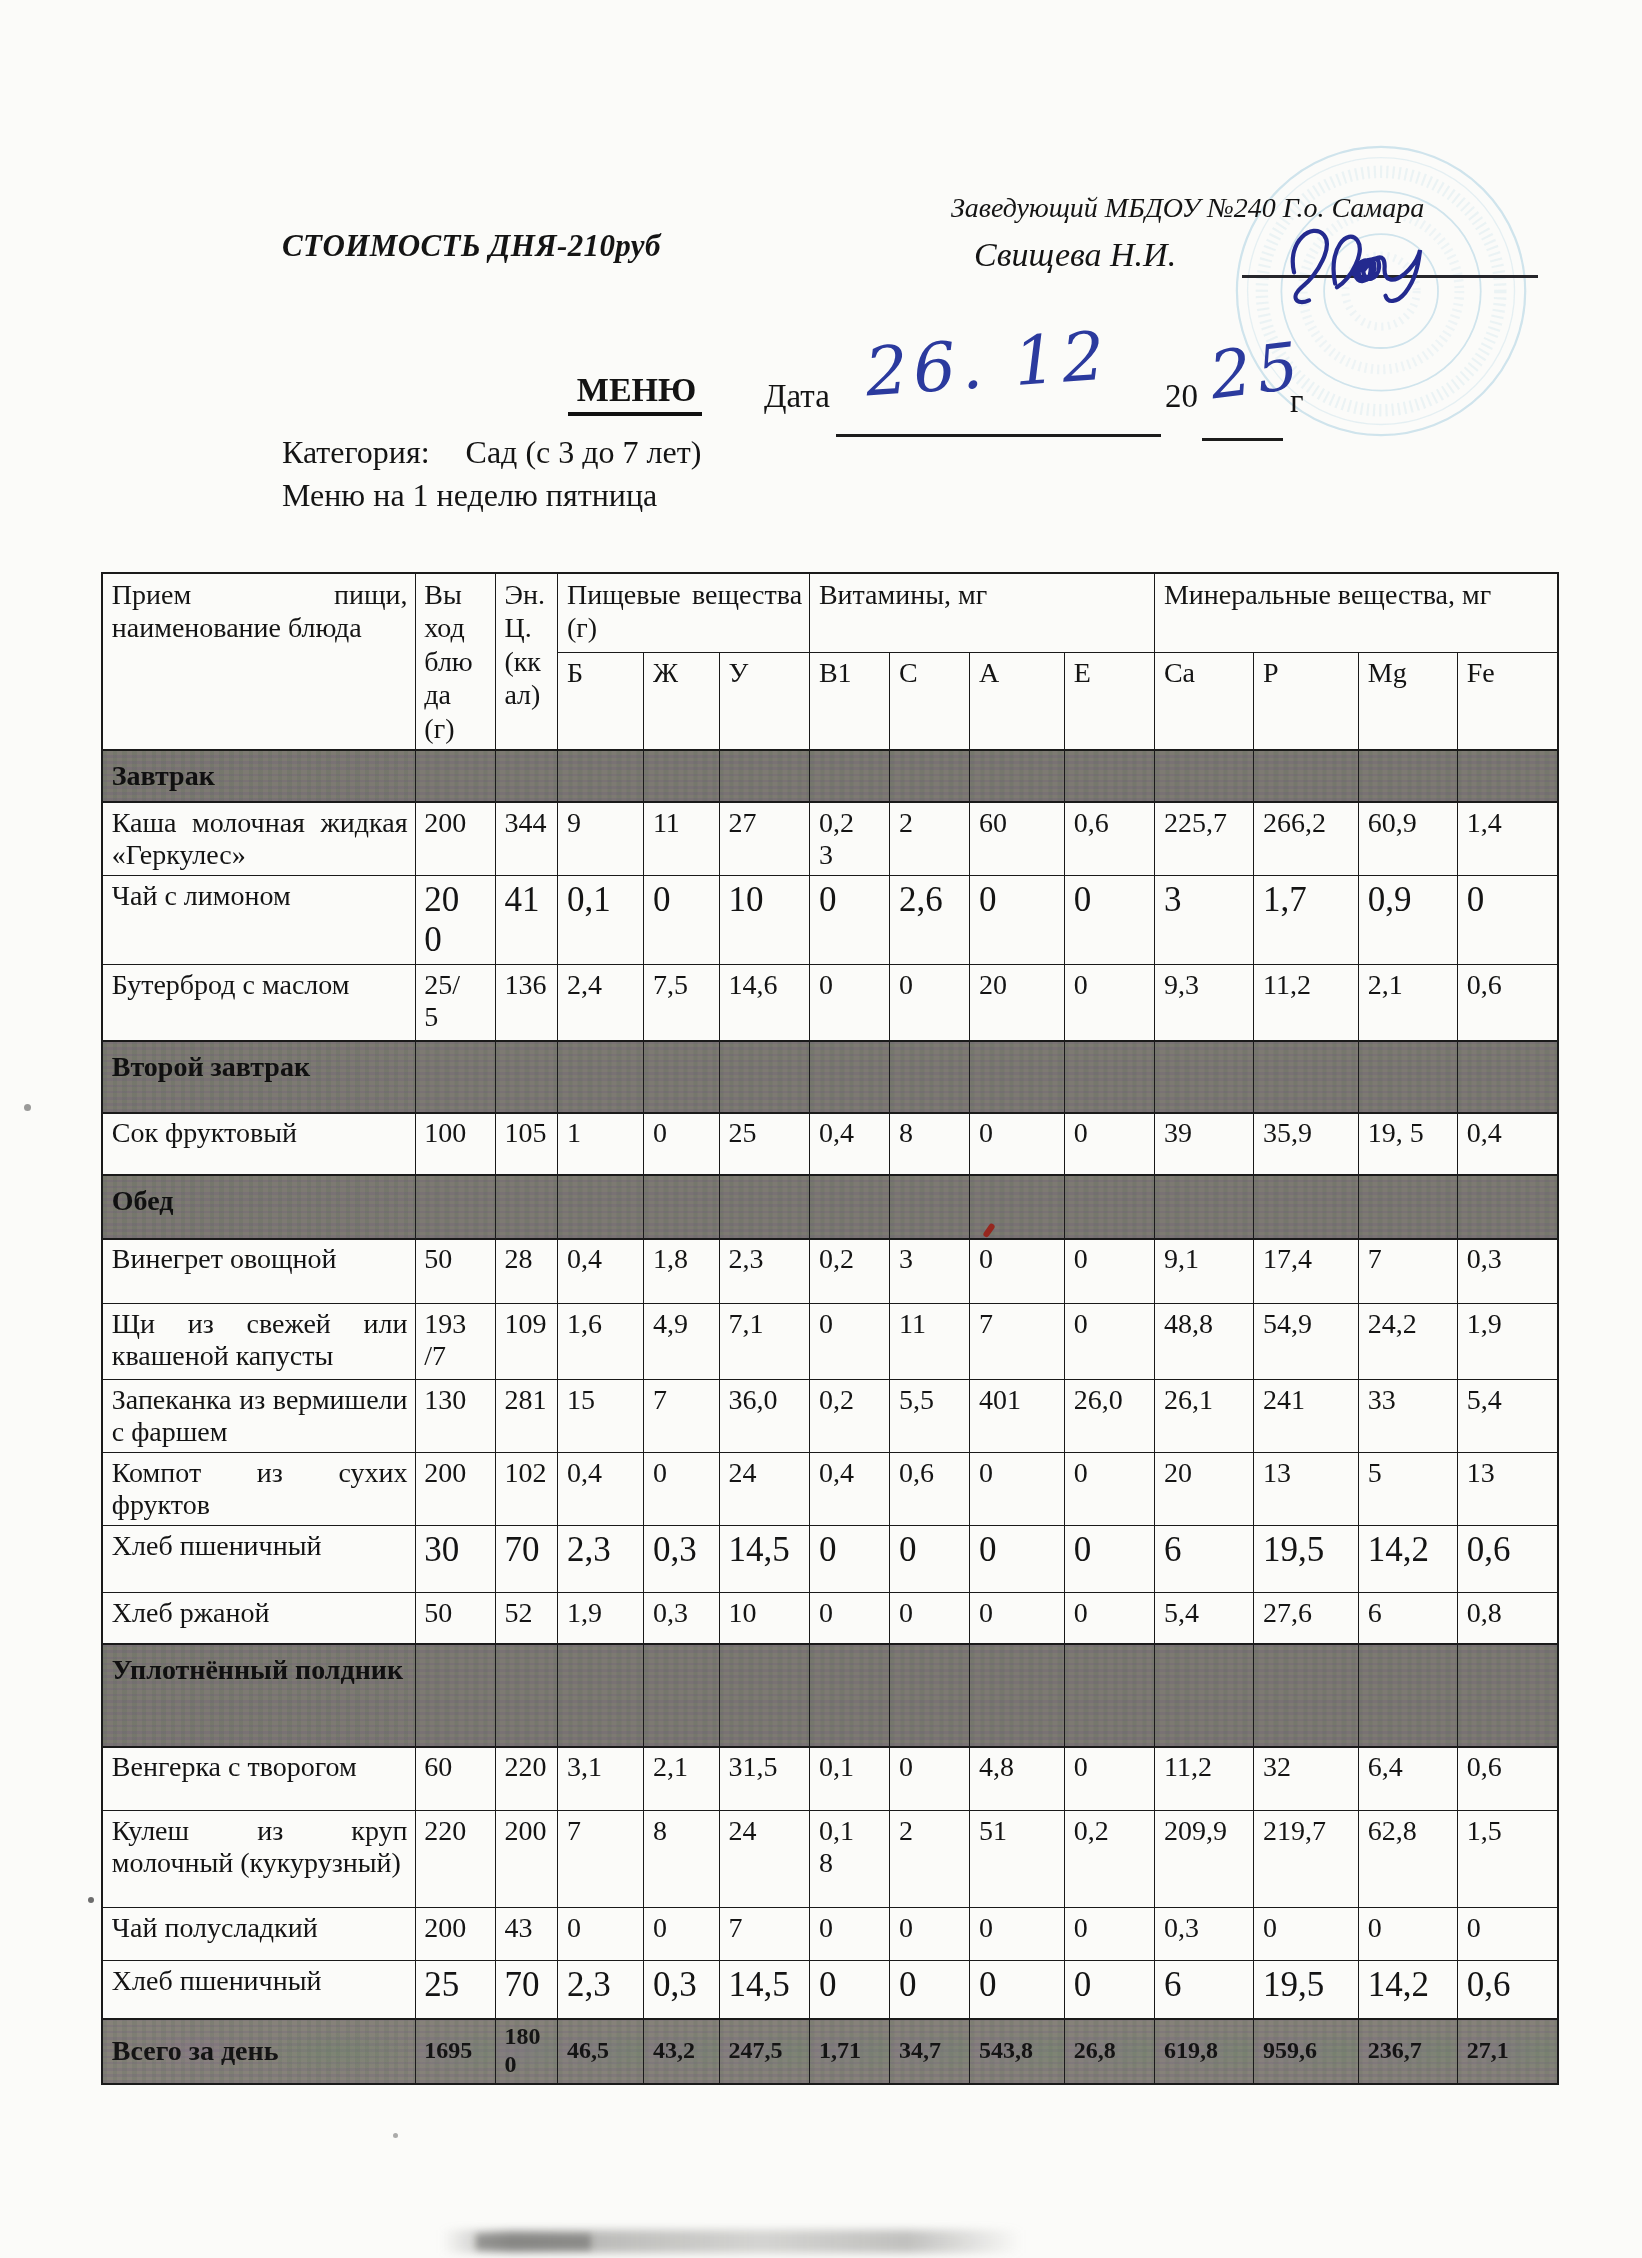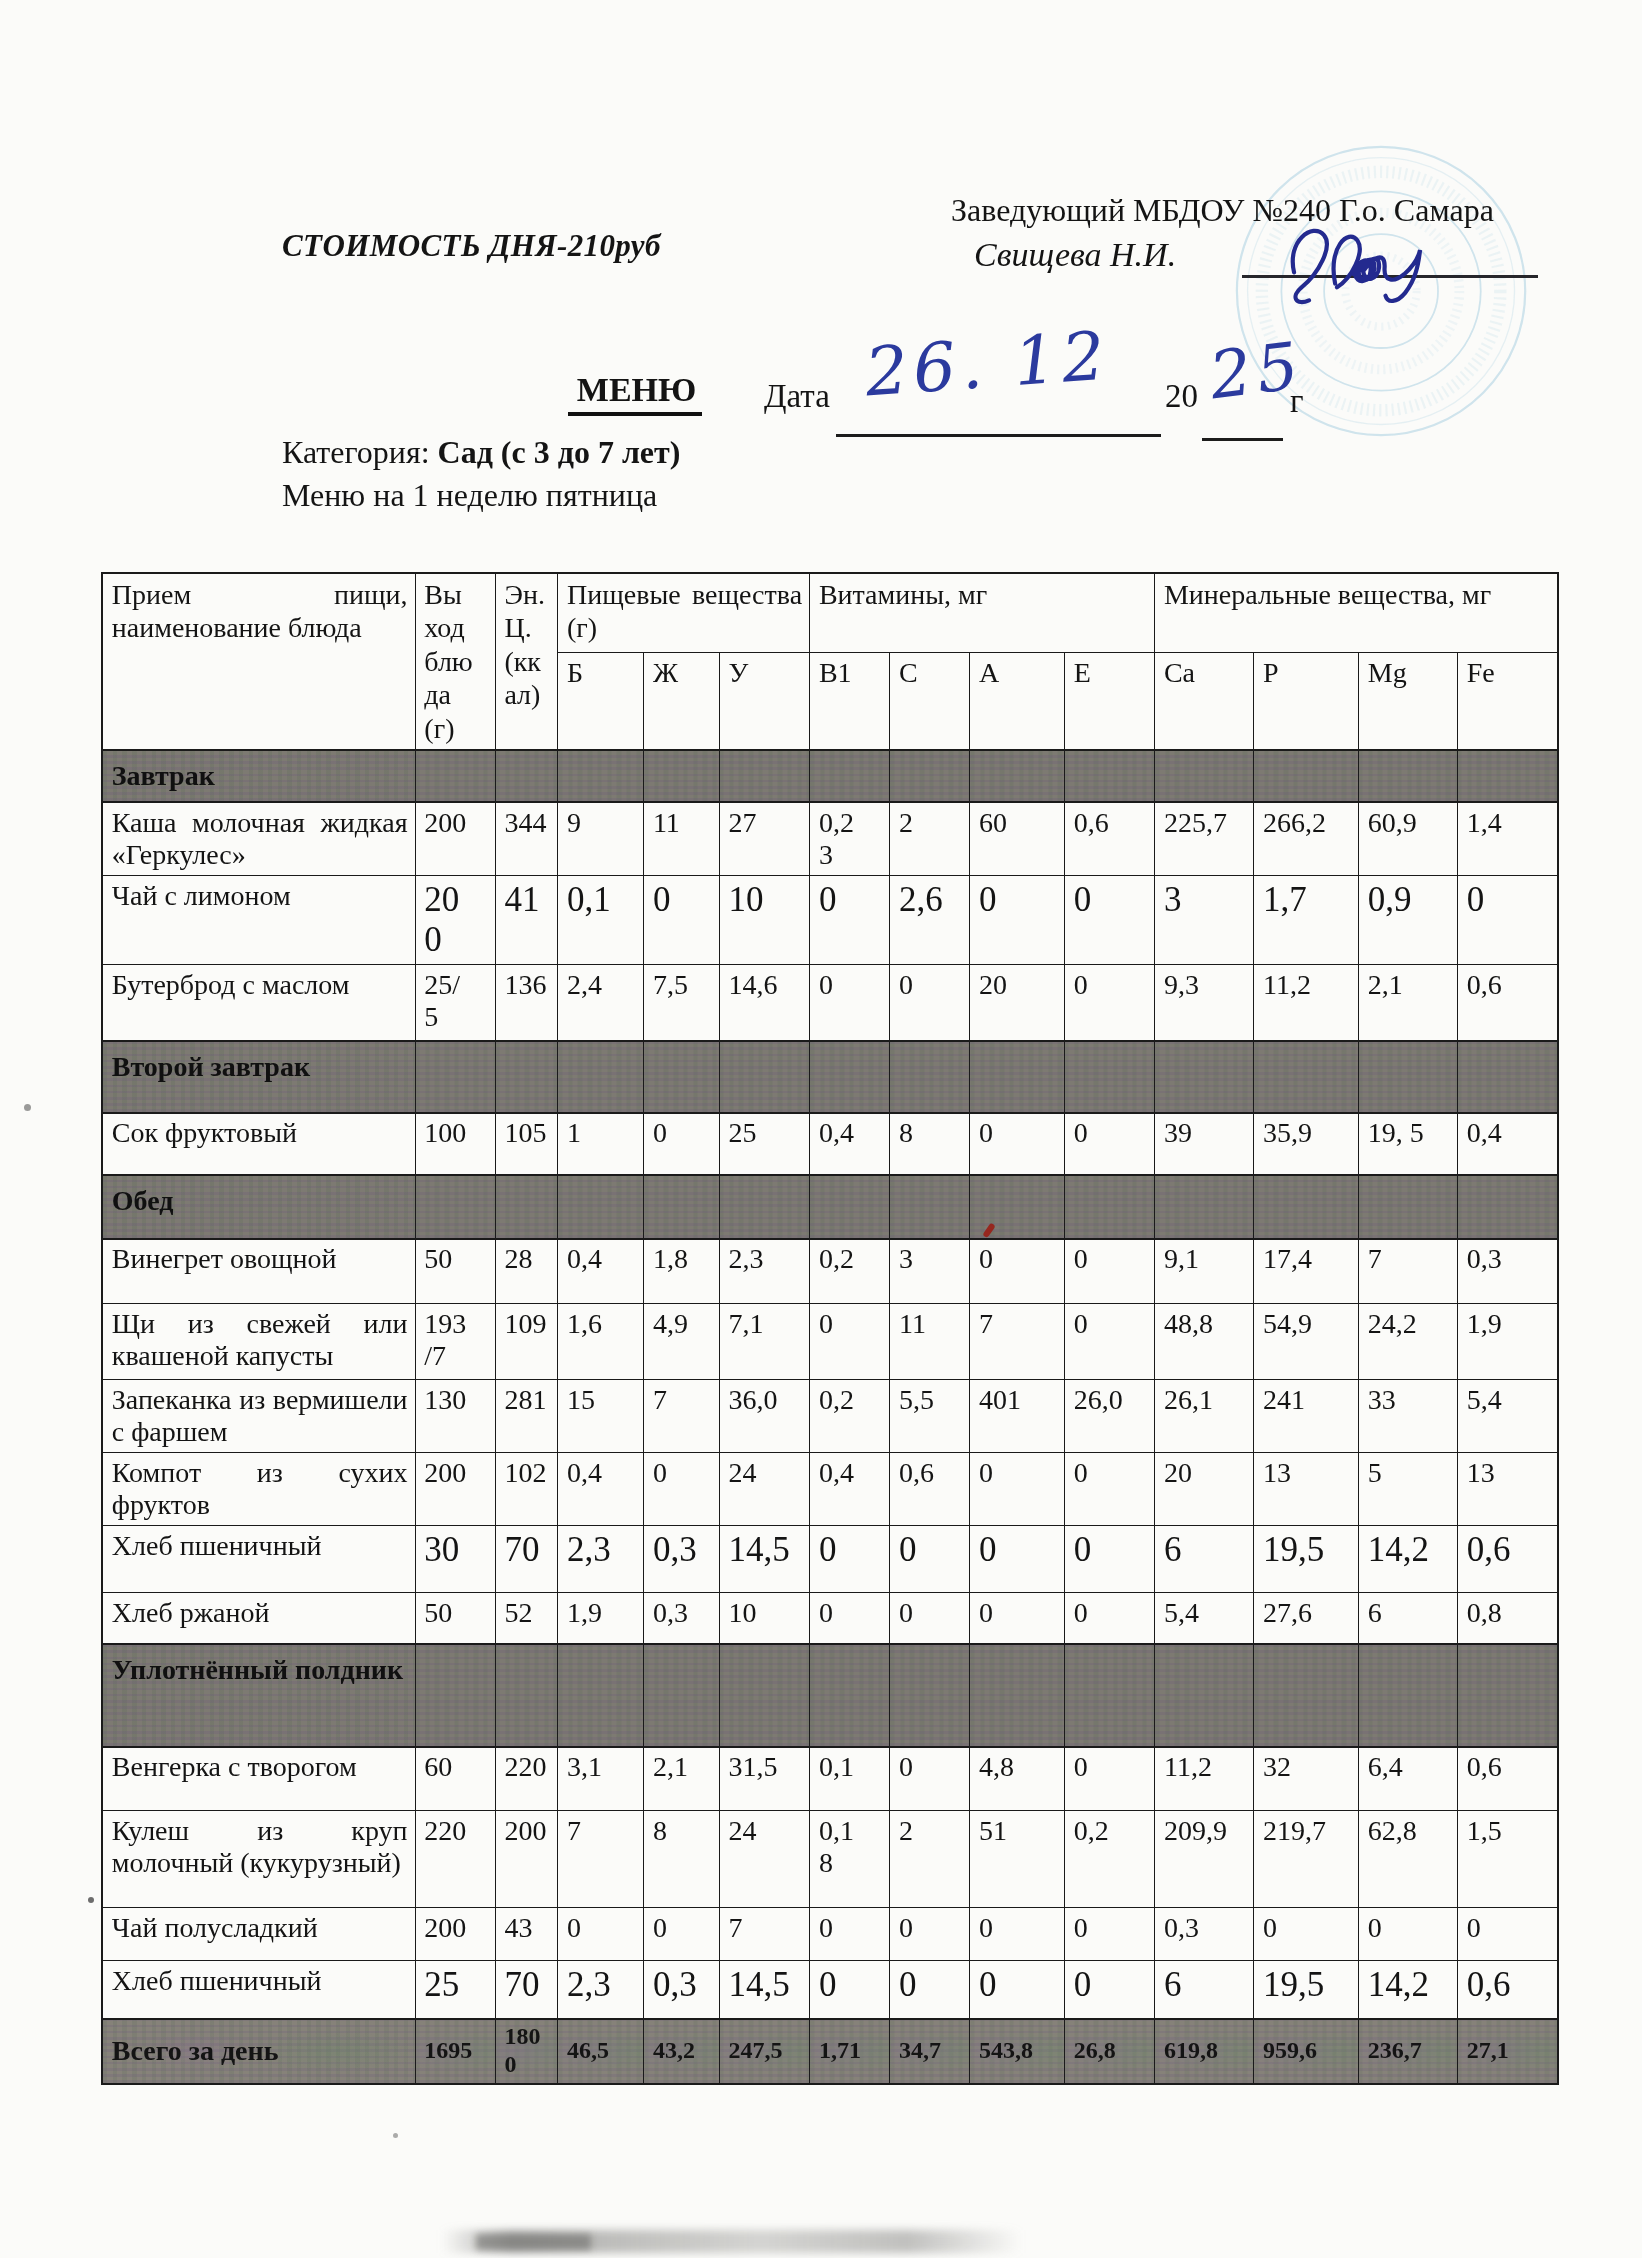--- a/index.html
+++ b/index.html
@@ -6,34 +6,34 @@
   .page{
     position:relative;
     width:1643px;height:2258px;
     background:#fbfbf9;
     font-family:"Liberation Serif", serif;
     color:#141414;
     overflow:hidden;
   }
   
   .cost-line{position:absolute;left:282px;top:228px;font-size:31px;font-style:italic;font-weight:bold;letter-spacing:0.4px;}
-  .official-line{position:absolute;left:951px;top:192px;font-size:32px;}
+  .official-line{position:absolute;left:951px;top:192px;font-size:28px;font-style:italic;}
   .official-name{position:absolute;left:974px;top:236px;font-size:34px;font-style:italic;}
   .sig-underline{position:absolute;left:1242px;top:275px;width:296px;height:2.6px;background:#26262b;}
   .menu-title{position:absolute;left:568px;top:371px;font-size:34px;font-weight:bold;border-bottom:4.4px solid #111;padding:0 5.3px 2.6px 8.8px;}
   .date-label{position:absolute;left:764px;top:378px;font-size:33px;}
   .date-underline{position:absolute;left:836px;top:434px;width:325px;height:2.6px;background:#1c1c1c;}
   .date-hand{position:absolute;left:865px;top:325px;font-size:67px;transform:rotate(-4deg);}
   .hand{font-family:"DejaVu Serif", serif;font-style:italic;color:#2b3a9e;letter-spacing:5.3px;}
   .year-prefix{position:absolute;left:1165px;top:378px;font-size:33px;}
   .year-hand{position:absolute;left:1210px;top:333px;font-size:65px;transform:rotate(-7deg);}
   .year-underline{position:absolute;left:1202px;top:438px;width:81px;height:2.6px;background:#1c1c1c;}
   .year-suffix{position:absolute;left:1290px;top:383px;font-size:33px;}
   .category-line{position:absolute;left:282px;top:434px;font-size:32px;}
-  .category-line .bold{font-weight:bold;}
+  .category-line .bold{font-weight:normal;margin-left:28px;}
   .week-line{position:absolute;left:282px;top:477px;font-size:32px;}
   
   .stamp{position:absolute;left:1228px;top:138px;width:307px;height:307px;opacity:.85;}
   .signature{position:absolute;left:1281px;top:213px;width:252px;height:115px;}
   
   .menu-table{
     position:absolute;left:101px;top:572px;width:1458px;
     border-collapse:collapse;table-layout:fixed;
     font-size:28px;line-height:1.16;font-family:Liberation Serif, serif;
   }

